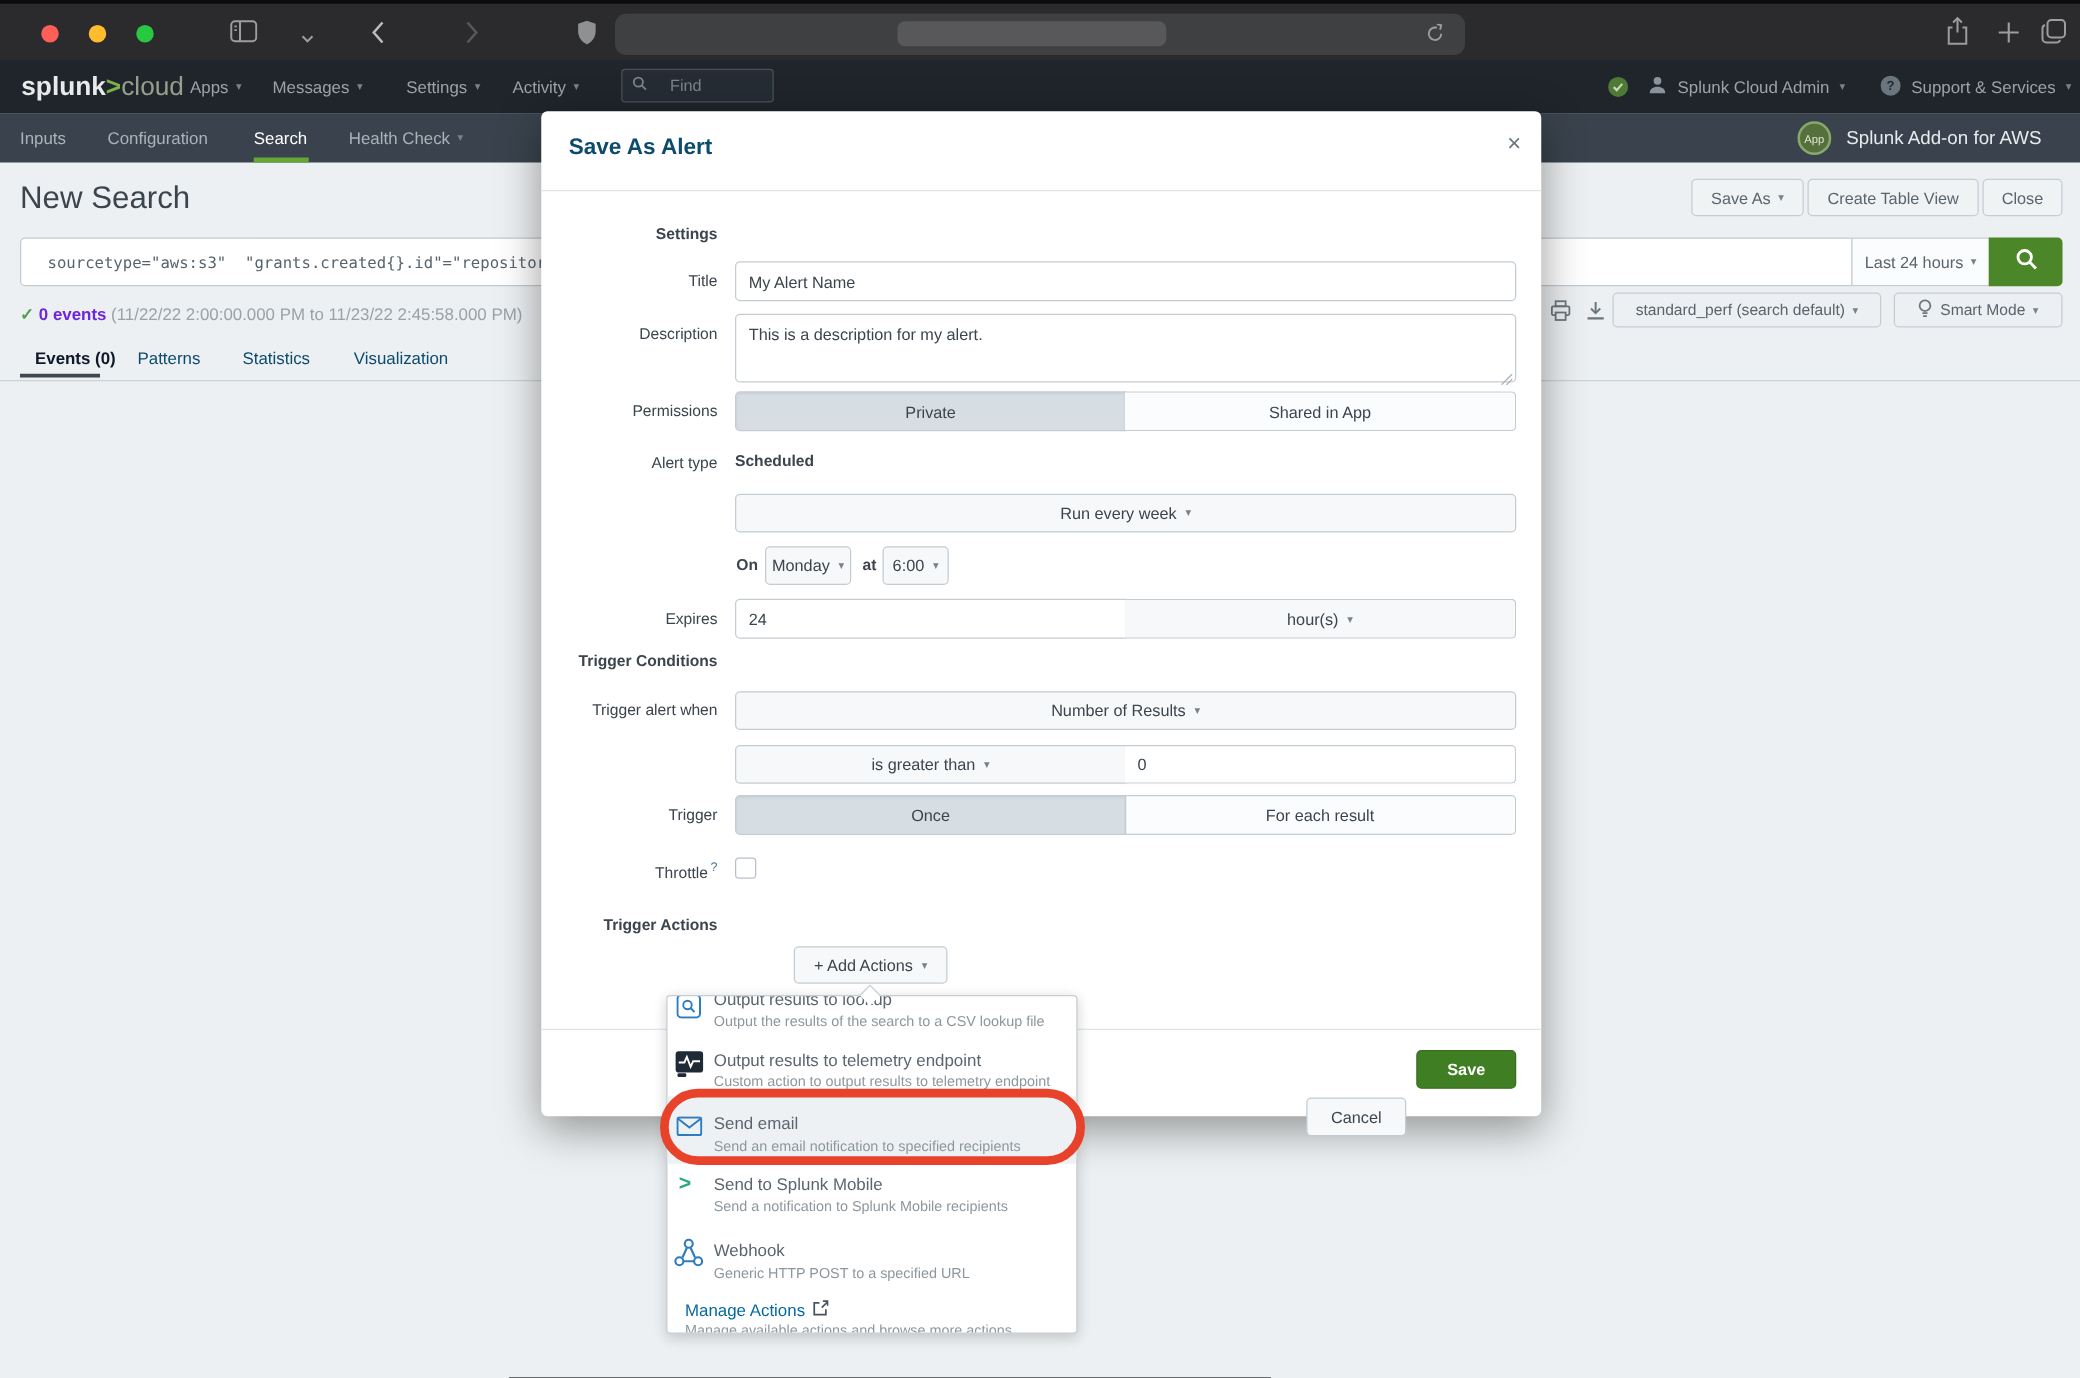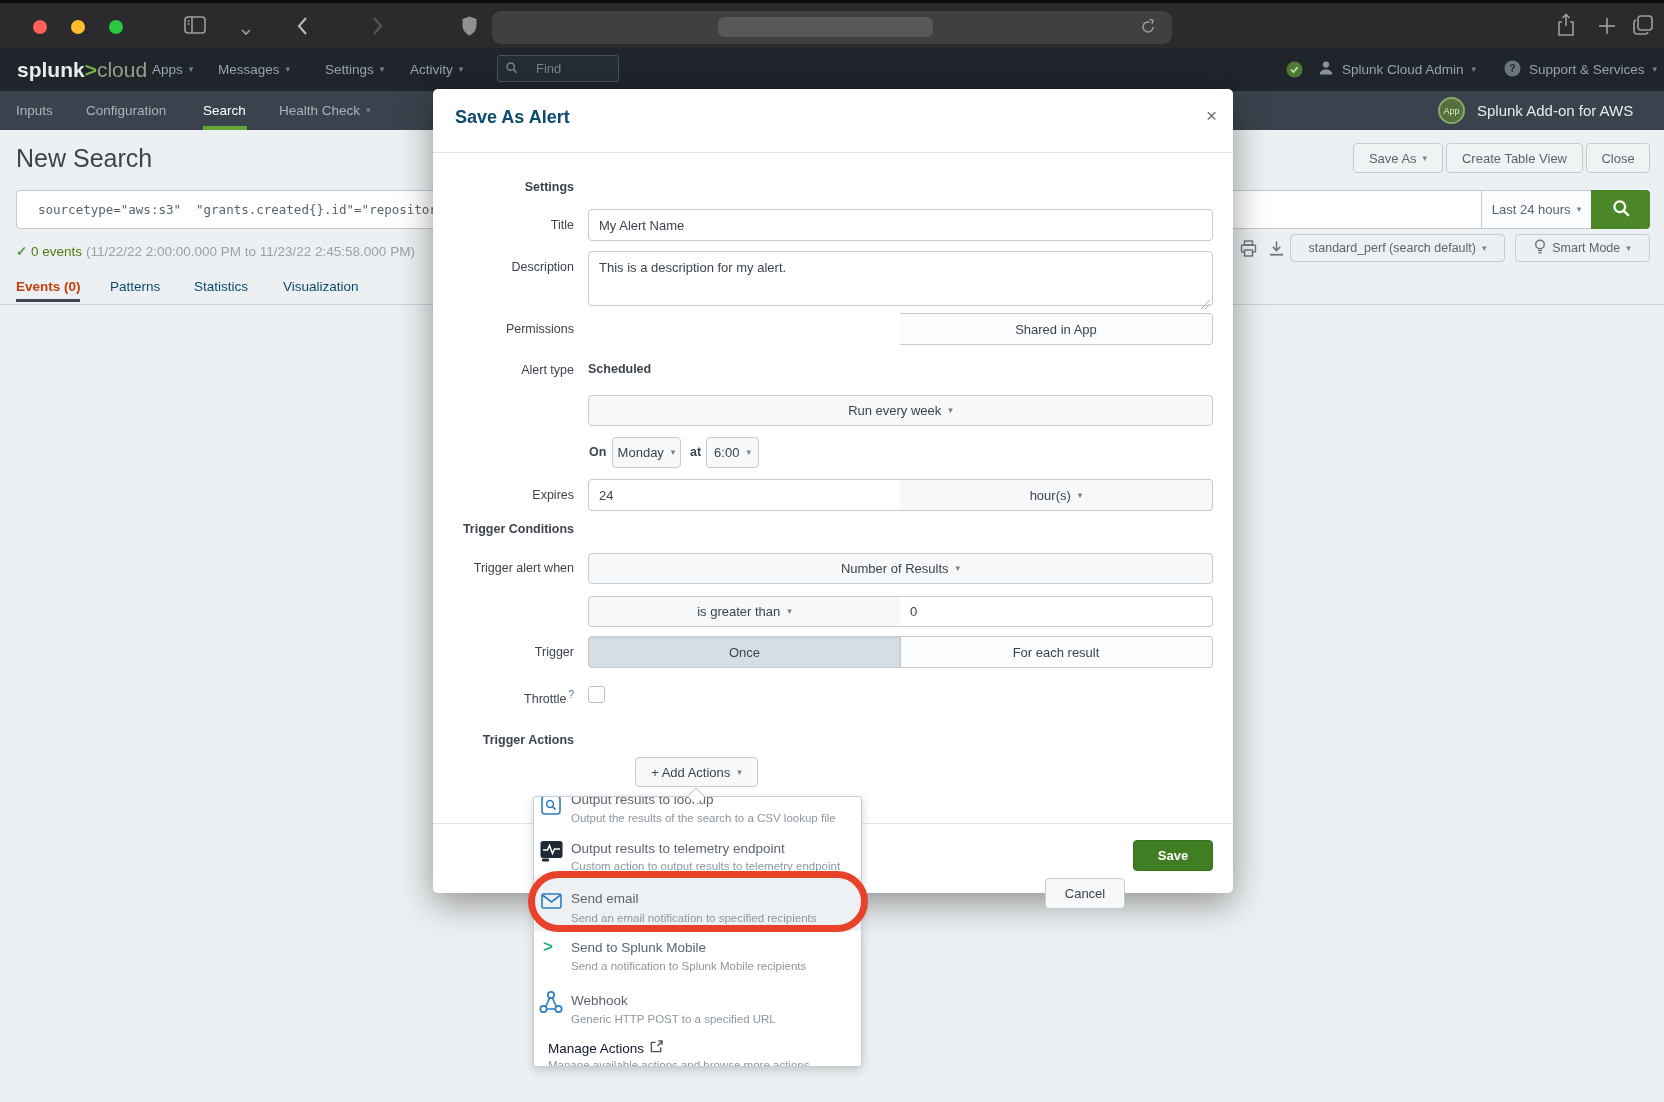--- a/index.html
+++ b/index.html
@@ -33,25 +33,25 @@
 
   
   #page-title { left:16px; top:144px; font-size:25px; font-weight:500; color:#3c444d; }
   .pg-btn { display:flex; align-items:center; justify-content:center; gap:6px; background:#f0f3f4; border:1px solid #c5ccd2; border-radius:4px; color:#5a646e; font-size:13px; }
   #querybox { left:16px; top:190px; width:1466px; height:39px; background:#fff; border:1px solid #c3cad0; border-radius:4px 0 0 4px; display:flex; align-items:center; padding-left:21px; overflow:hidden; }
   #querytext { font-family:"DejaVu Sans Mono", monospace; font-size:12.5px; color:#57646e; white-space:pre; }
   #timebox { left:1481px; top:190px; width:111px; height:39px; background:#fbfcfd; border:1px solid #c3cad0; display:flex; align-items:center; justify-content:center; gap:6px; color:#5a646e; font-size:13px; }
   #searchbtn { left:1591px; top:190px; width:59px; height:39px; background:#4b8628; border-radius:0 4px 4px 0; display:flex; align-items:center; justify-content:center; }
   #eventsline { left:16px; top:243px; font-size:13.5px; color:#98a2a9; white-space:nowrap; }
   #eventsline .chk { color:#53a051; font-weight:bold; }
-  #eventsline .cnt { color:#4d7c0f; font-weight:normal; }
+  #eventsline .cnt { color:#6d28d9; font-weight:bold; }
   .mini-ic { color:#6b757d; }
   .ctx-btn { border:1px solid #c5ccd2; border-radius:4px; background:transparent; color:#5a646e; font-size:12.5px; display:flex; align-items:center; justify-content:center; gap:6px; }
   .ptab { font-size:13.5px; color:#0c4a6e; }
-  .ptab.active { color:#c2410c; font-weight:bold; }
+  .ptab.active { color:#0f172a; font-weight:bold;margin-left:12px; }
   #tabline { left:0; top:304px; width:1664px; height:1px; background:#ccd3d7; }
   #tab-underline { left:16px; top:299px; width:64px; height:3px; background:#3f4750; }
 
   
   #modal { left:433px; top:89px; width:800px; height:804px; background:#fff; border-radius:5px;
     box-shadow:0 10px 35px rgba(0,0,0,.4); z-index:30; }
   #modal-title { left:22px; top:18px; font-size:18px; font-weight:600; color:#0c4a6e; }
   #modal-close { right:16px; top:16px; font-size:19px; color:#69737b; cursor:pointer; }
   #modal-hline { left:0; top:63px; width:800px; height:1px; background:#e0e5e8; }
   .mlabel { left:22px; width:119px; text-align:right; font-size:12.5px; color:#3c444d; line-height:16px; }
@@ -318,20 +318,23 @@
     <div class="abs mlabel" style="top:170px">Description</div>
     <textarea class="abs mfield inp" style="top: 162px; height: 55px; padding-top: 8px; resize: none; font-family: &quot;Liberation Sans&quot;, sans-serif; line-height: 16px;">This is a description for my alert.</textarea>
     <span class="abs" style="left:768px;top:206px;color:#aab3ba">
       <svg width="9" height="9" viewBox="0 0 9 9">
           <line x1="0" y1="9" x2="9" y2="0" stroke="currentColor" stroke-width="1"></line>
           <line x1="4" y1="9" x2="9" y2="4" stroke="currentColor" stroke-width="1"></line>
         </svg>
     </span>
 
     <div class="abs mlabel" style="top:232px">Permissions</div>
+    <div class="abs seg sel" style="left:155px;top:224px;width:313px;height:32px;border-radius:4px 0 0 4px">
+      <span>Private</span>
+    </div>
     <div class="abs seg" style="left:467px;top:224px;width:313px;height:32px;border-left:none;border-radius:0 4px 4px 0">
       <span>Shared in App</span>
     </div>
 
     <div class="abs mlabel" style="top:273px">Alert type</div>
     <div class="abs bold" style="left:155px;top:273px;font-size:12.5px;color:#3c444d">Scheduled</div>
 
     <div class="abs mfield mbtn" style="top:306px;height:31px">
       <span>Run every week</span>
         <span class="caret">▾</span>
@@ -438,21 +441,21 @@
       <svg width="26" height="26" viewBox="0 0 26 26">
           <circle cx="13" cy="6" r="3.2" fill="none" stroke="currentColor" stroke-width="1.7"></circle>
           <circle cx="5.5" cy="20" r="3.2" fill="none" stroke="currentColor" stroke-width="1.7"></circle>
           <circle cx="20.5" cy="20" r="3.2" fill="none" stroke="currentColor" stroke-width="1.7"></circle>
           <path d="M11.6 9L8 17M14.4 9l3.6 8M8.7 20h8.6" fill="none" stroke="currentColor" stroke-width="1.7"></path>
         </svg>
     </span>
     <div class="abs ai-title" style="top:196px">Webhook</div>
     <div class="abs ai-sub" style="top:216px">Generic HTTP POST to a specified URL</div>
 
-    <div class="abs" style="left:14px;top:243px;font-size:13.5px;color:#0f172a;display:flex;align-items:center;gap:6px">
+    <div class="abs" style="left:14px;top:243px;font-size:13.5px;color:#0369a1;display:flex;align-items:center;gap:6px">
       <span>Manage Actions</span>
       <span style="color:#49535c">
         <svg width="13" height="13" viewBox="0 0 14 14">
             <path d="M6 2.5H1.5v10h10V8" fill="none" stroke="currentColor" stroke-width="1.5"></path>
             <path d="M8 6.5L13 1.5" stroke="currentColor" stroke-width="1.5"></path>
             <path d="M9 1h4v4" fill="none" stroke="currentColor" stroke-width="1.5"></path>
           </svg>
       </span>
     </div>
     <div class="abs ai-sub" style="left:14px;top:262px">Manage available actions and browse more actions</div>

